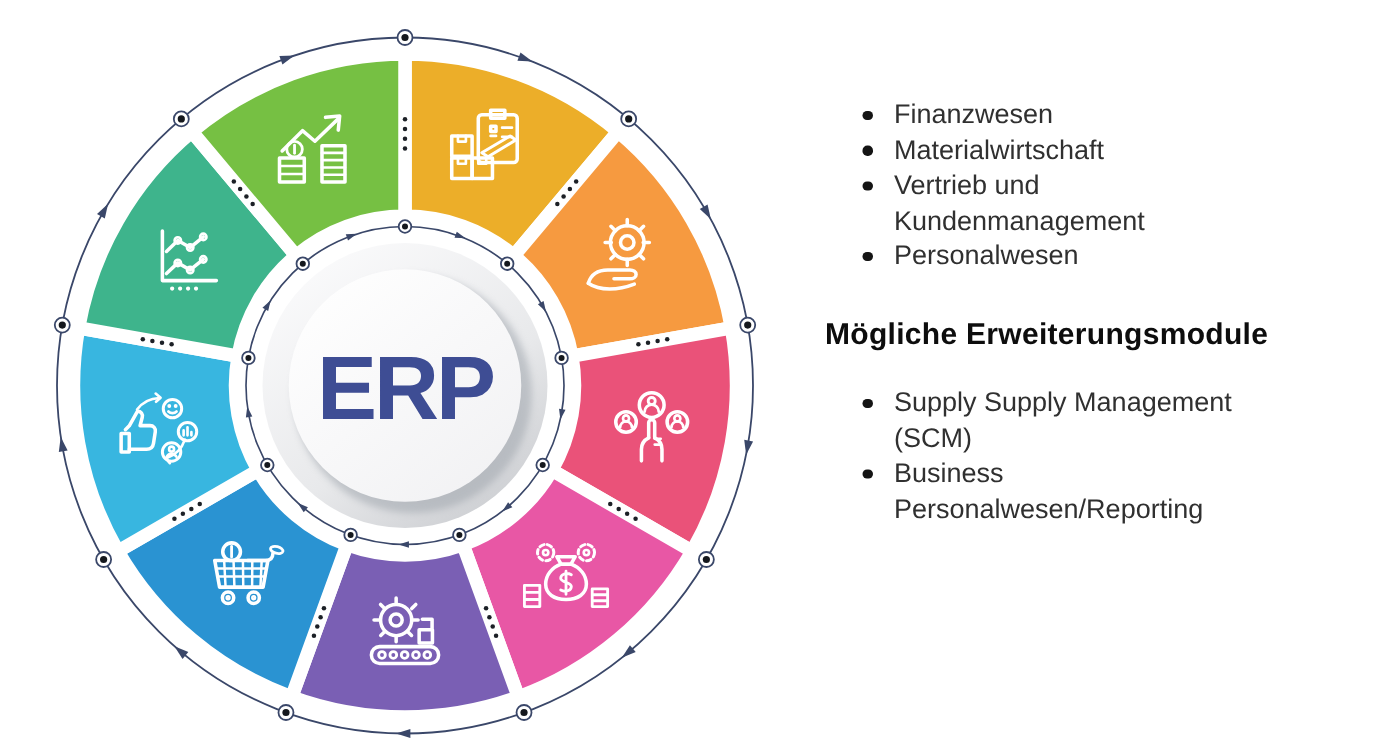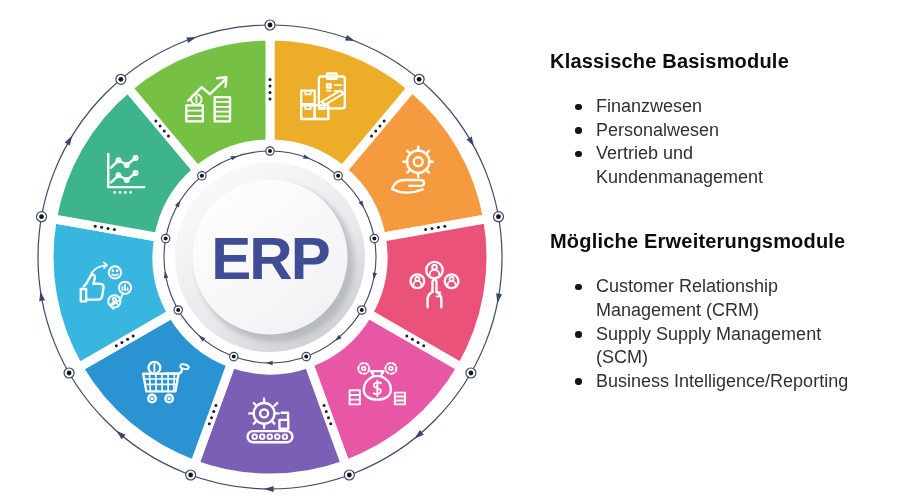--- a/index.html
+++ b/index.html
@@ -1,21 +1,21 @@
 <!DOCTYPE html>
 <html><head>
 <meta charset="utf-8">
 <style>
   html,body{margin:0;padding:0;background:#fff;}
   .stage{position:relative;width:920px;height:500px;background:#fff;overflow:hidden;
          font-family:"Liberation Sans","DejaVu Sans",sans-serif;}
   .wheel-wrap{position:absolute;left:0;top:0;width:540px;height:500px;}
   .panel{position:absolute;left:550px;top:49px;width:320px;color:#303030;}
   .panel h2{margin:0 0 22px;font-size:20px;line-height:24px;font-weight:700;color:#0d0d0d;letter-spacing:.2px;}
-  .panel section.second h2{margin-top:40px;}
+  .panel section.second h2{margin-top:28px;}
   .panel ul{list-style:none;margin:16px;padding:0;}
   .panel li{position:relative;padding-left:30px;font-size:18px;line-height:23.6px;
             white-space:pre-line;color:#303030;}
   .panel li::before{content:"";position:absolute;left:9px;top:8.6px;width:6.5px;height:6.5px;
                     border-radius:50%;background:#141414;}
 </style>
 </head>
 <body>
 
 <div class="stage">
@@ -257,30 +257,28 @@
         <circle cx="270" cy="257" r="95" fill="url(#gradRing)"></circle>
         <circle cx="275" cy="262.5" r="79.5" fill="#9aa0a8" opacity="0.5" filter="url(#soft)"></circle>
         <circle cx="270" cy="257" r="77.5" fill="url(#gradDisc)"></circle>
         <text id="erp-label" x="270" y="279" text-anchor="middle" font-family="Liberation Sans, DejaVu Sans, sans-serif" font-size="60" font-weight="bold" letter-spacing="-2" fill="#3e4d94">ERP</text>
       </g>
     </svg>
   </div>
 
   <div class="panel">
     <section>
-      <h2>Klassische Basismodule</h2>
       <ul>
           <li>Finanzwesen</li>
+          <li>Materialwirtschaft</li>
+          <li>Vertrieb und Kundenmanagement</li>
           <li>Personalwesen</li>
-          <li>Vertrieb und Kundenmanagement</li>
         </ul>
     </section>
     <section class="second">
       <h2>Mögliche Erweiterungsmodule</h2>
       <ul>
-          <li>Customer Relationship
-Management (CRM)</li>
           <li>Supply Supply Management (SCM)</li>
-          <li>Business Intelligence/Reporting</li>
+          <li>Business Personalwesen/Reporting</li>
         </ul>
     </section>
   </div>
 </div>
 
 </body></html>

